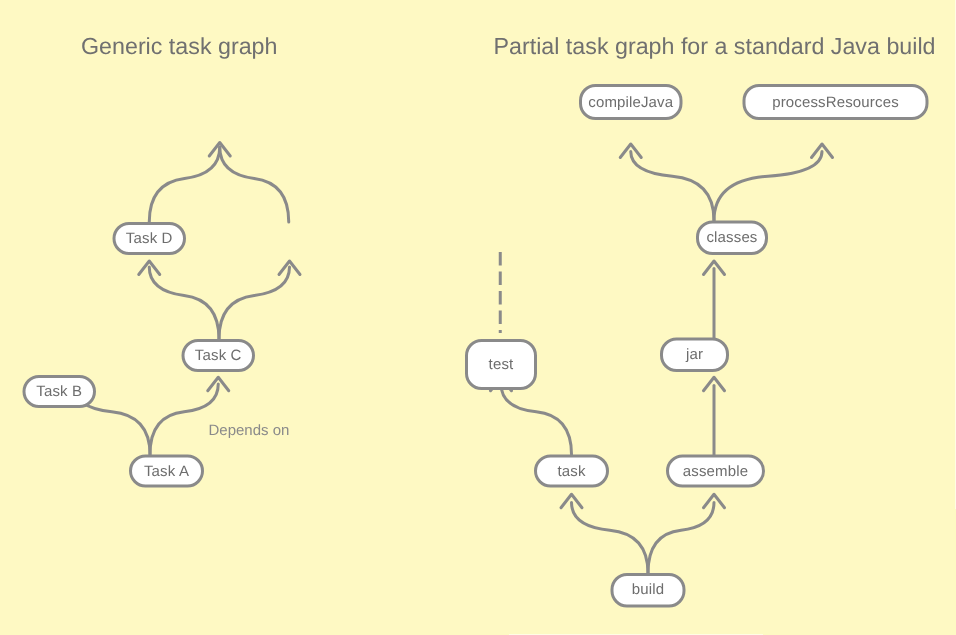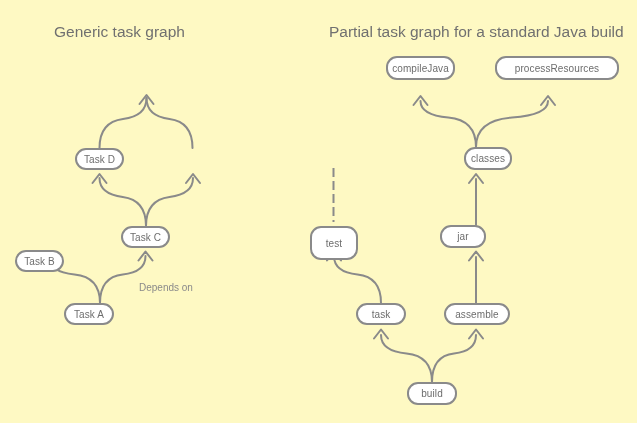--- a/index.html
+++ b/index.html
@@ -109,21 +109,21 @@
 
     <path class="edge" d="M 432 382 Q 432 356 406.5 353.5 Q 381 351 381 335"></path>
     <path class="arrowhead" d="M 374 338.5 L 381 329.5 L 388 338.5"></path>
     <path class="edge" d="M 432 382 Q 432 356 454 353.5 Q 476 351 476 335"></path>
     <path class="arrowhead" d="M 469 338.5 L 476 329.5 L 483 338.5"></path>
   </svg>
 
   <div class="node" style="left:75px; top:148px; width:49px; height:22px;">Task D</div>
   <div class="node" style="left:15px; top:227px; width:49px; height:22px;margin-top:23px;">Task B</div>
   <div class="node" style="left:121px; top:226px; width:49px; height:22px;">Task C</div>
-  <div class="node" style="left:64px; top:303px; width:50px; height:22px;">Task A</div>
+  <div class="node" style="left:86px; top:303px; width:50px; height:22px;">Task A</div>
 
   <div class="edge-label" style="left:111px; top:282px;margin-left:28px;">Depends on</div>
 
   <div class="node" style="left:386px; top:56px; width:69px; height:24px;">compileJava</div>
   <div class="node" style="left:495px; top:56px; width:124px; height:24px;">processResources</div>
   <div class="node" style="left:464px; top:147px; width:48px; height:23px;">classes</div>
   <div class="node" style="left:310px; top:226px; width:48px; height:34px;">test</div>
   <div class="node" style="left:440px; top:225px; width:46px; height:23px;">jar</div>
   <div class="node" style="left:356px; top:303px; width:50px; height:22px;">task</div>
   <div class="node" style="left:444px; top:303px; width:66px; height:22px;">assemble</div>

